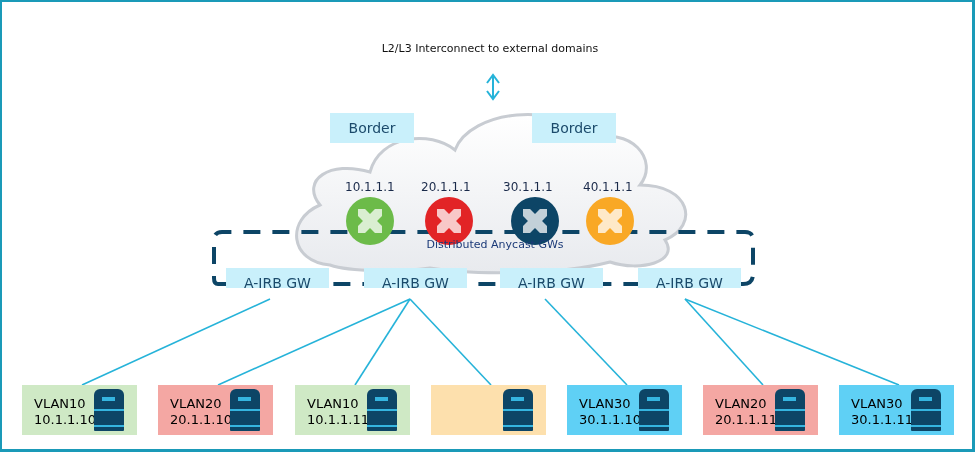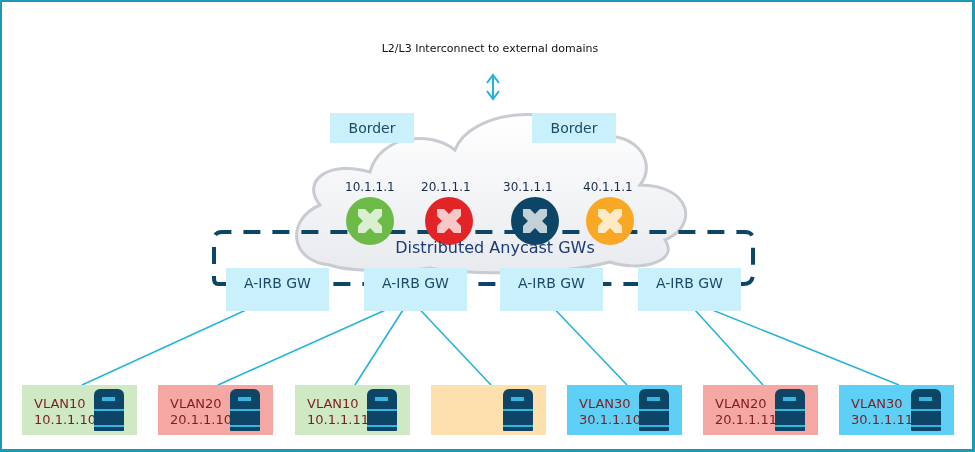--- a/index.html
+++ b/index.html
@@ -3,25 +3,25 @@
 <meta charset="utf-8">
 <style>
   html, body { margin: 0; padding: 0; background: #ffffff; }
   body { width: 975px; height: 452px; overflow: hidden; font-family: "DejaVu Sans", "Liberation Sans", sans-serif; }
   .frame { position: absolute; left: 0; top: 0; width: 975px; height: 452px; box-sizing: border-box;
            border: 2px solid #1a9ab8; border-right-width: 3px; border-bottom-width: 3px; }
   svg.diagram { position: absolute; left: 0; top: 0; }
   .title { position: absolute; left: 300px; top: 42px; width: 380px; text-align: center; font-size: 11px; color: #111; }
   .lbl-box { position: absolute; background: #c9f0fb; color: #1b4a6b; text-align: center; font-size: 14px; }
   .border-box { width: 84px; height: 30px; line-height: 30px; top: 113px; }
-  .gw-box { width: 103px; height: 43px; line-height: 31px; top: 268px; }
+  .gw-box { width: 103px; height: 20px; line-height: 31px; top: 268px; }
   .ip-lbl { position: absolute; font-size: 12px; color: #1a2a4a; width: 60px; text-align: left; top: 180px; }
-  .anycast { position: absolute; left: 360px; top: 238px; width: 270px; text-align: center; font-size: 16px; color: #1b3a78; }
+  .anycast { position: absolute; left: 360px; top: 238px; width: 270px; text-align: center; font-size: 11px; color: #1b3a78; }
   .host { position: absolute; top: 385px; width: 115px; height: 50px; }
-  .host .txt { position: absolute; left: 12px; top: 11px; font-size: 13px; line-height: 16px; color: #7f1d1d; }
+  .host .txt { position: absolute; left: 12px; top: 11px; font-size: 13px; line-height: 16px; color: #000000; }
   .host .srv { position: absolute; right: 13px; top: 4px; width: 30px; height: 42px; background: #0d4566; border-radius: 6px 6px 1px 1px; }
   .host .srv .led { position: absolute; left: 8px; top: 8px; width: 13px; height: 4px; background: #35b5e0; }
   .host .srv .ln { position: absolute; left: 0; right: 0; height: 1.5px; background: #35b5e0; }
 </style>
 </head>
 <body>
 
 <div class="frame"></div>
 
 <svg class="diagram" width="975" height="452">

